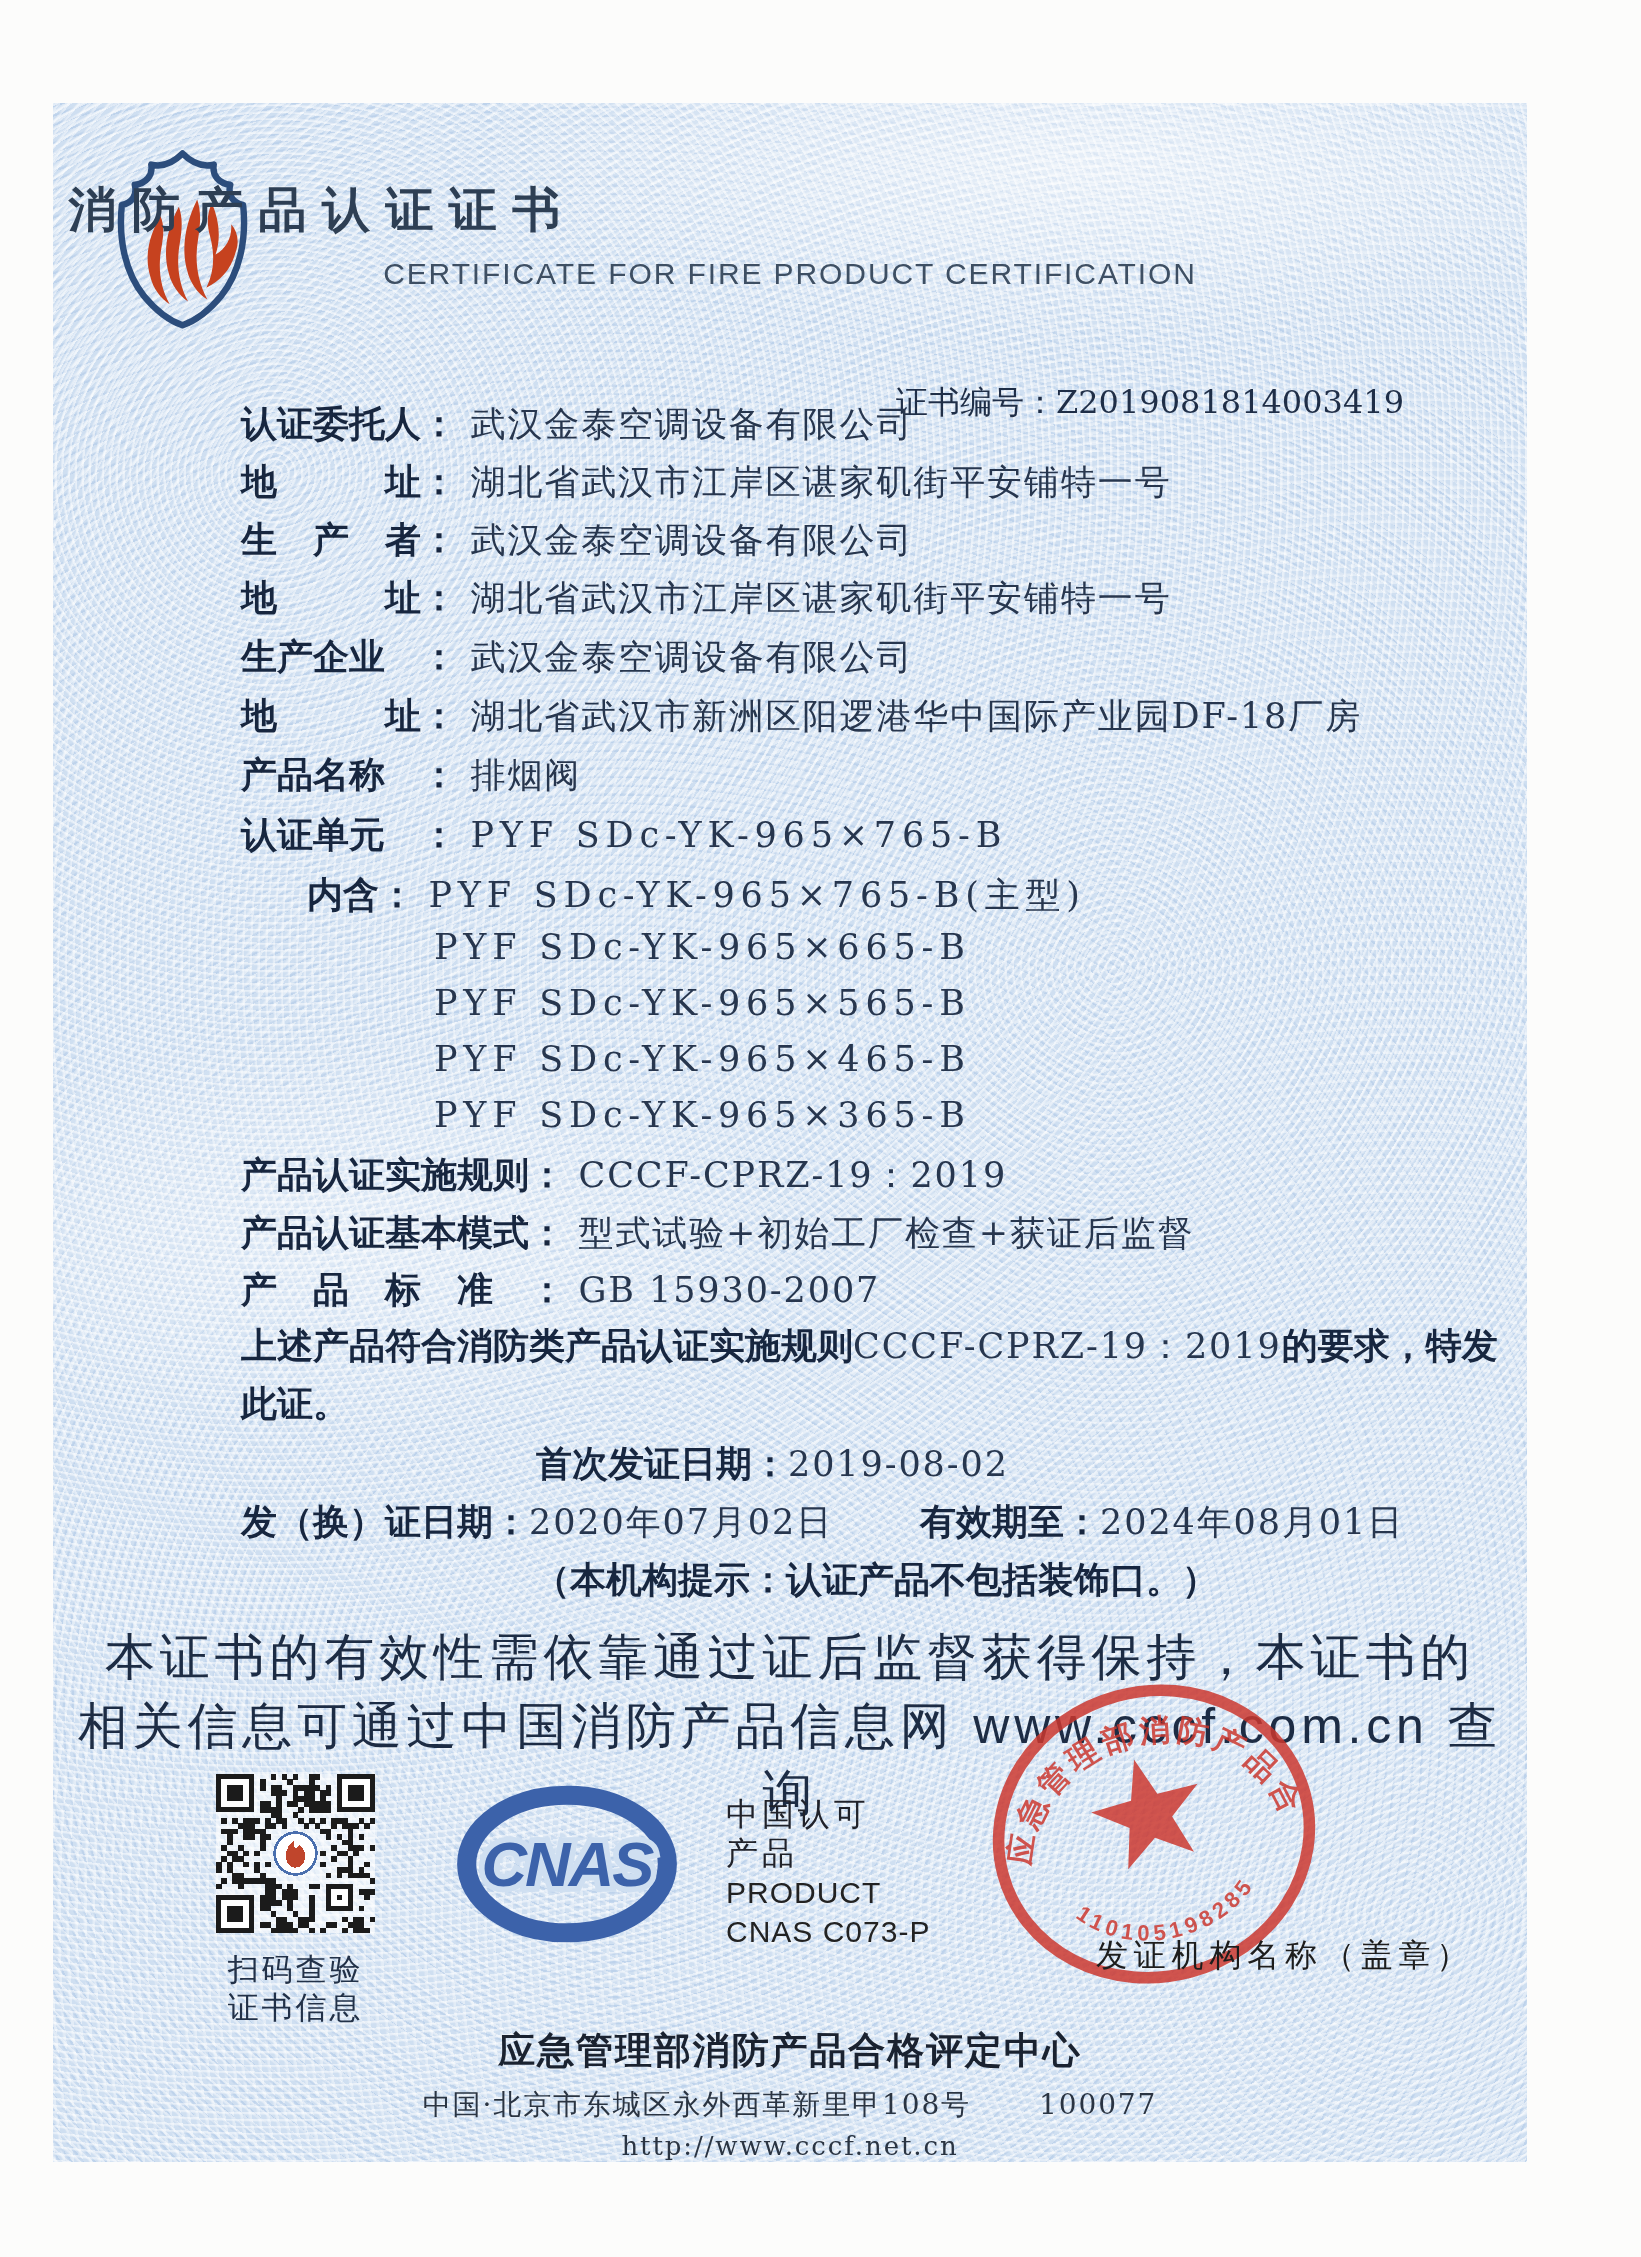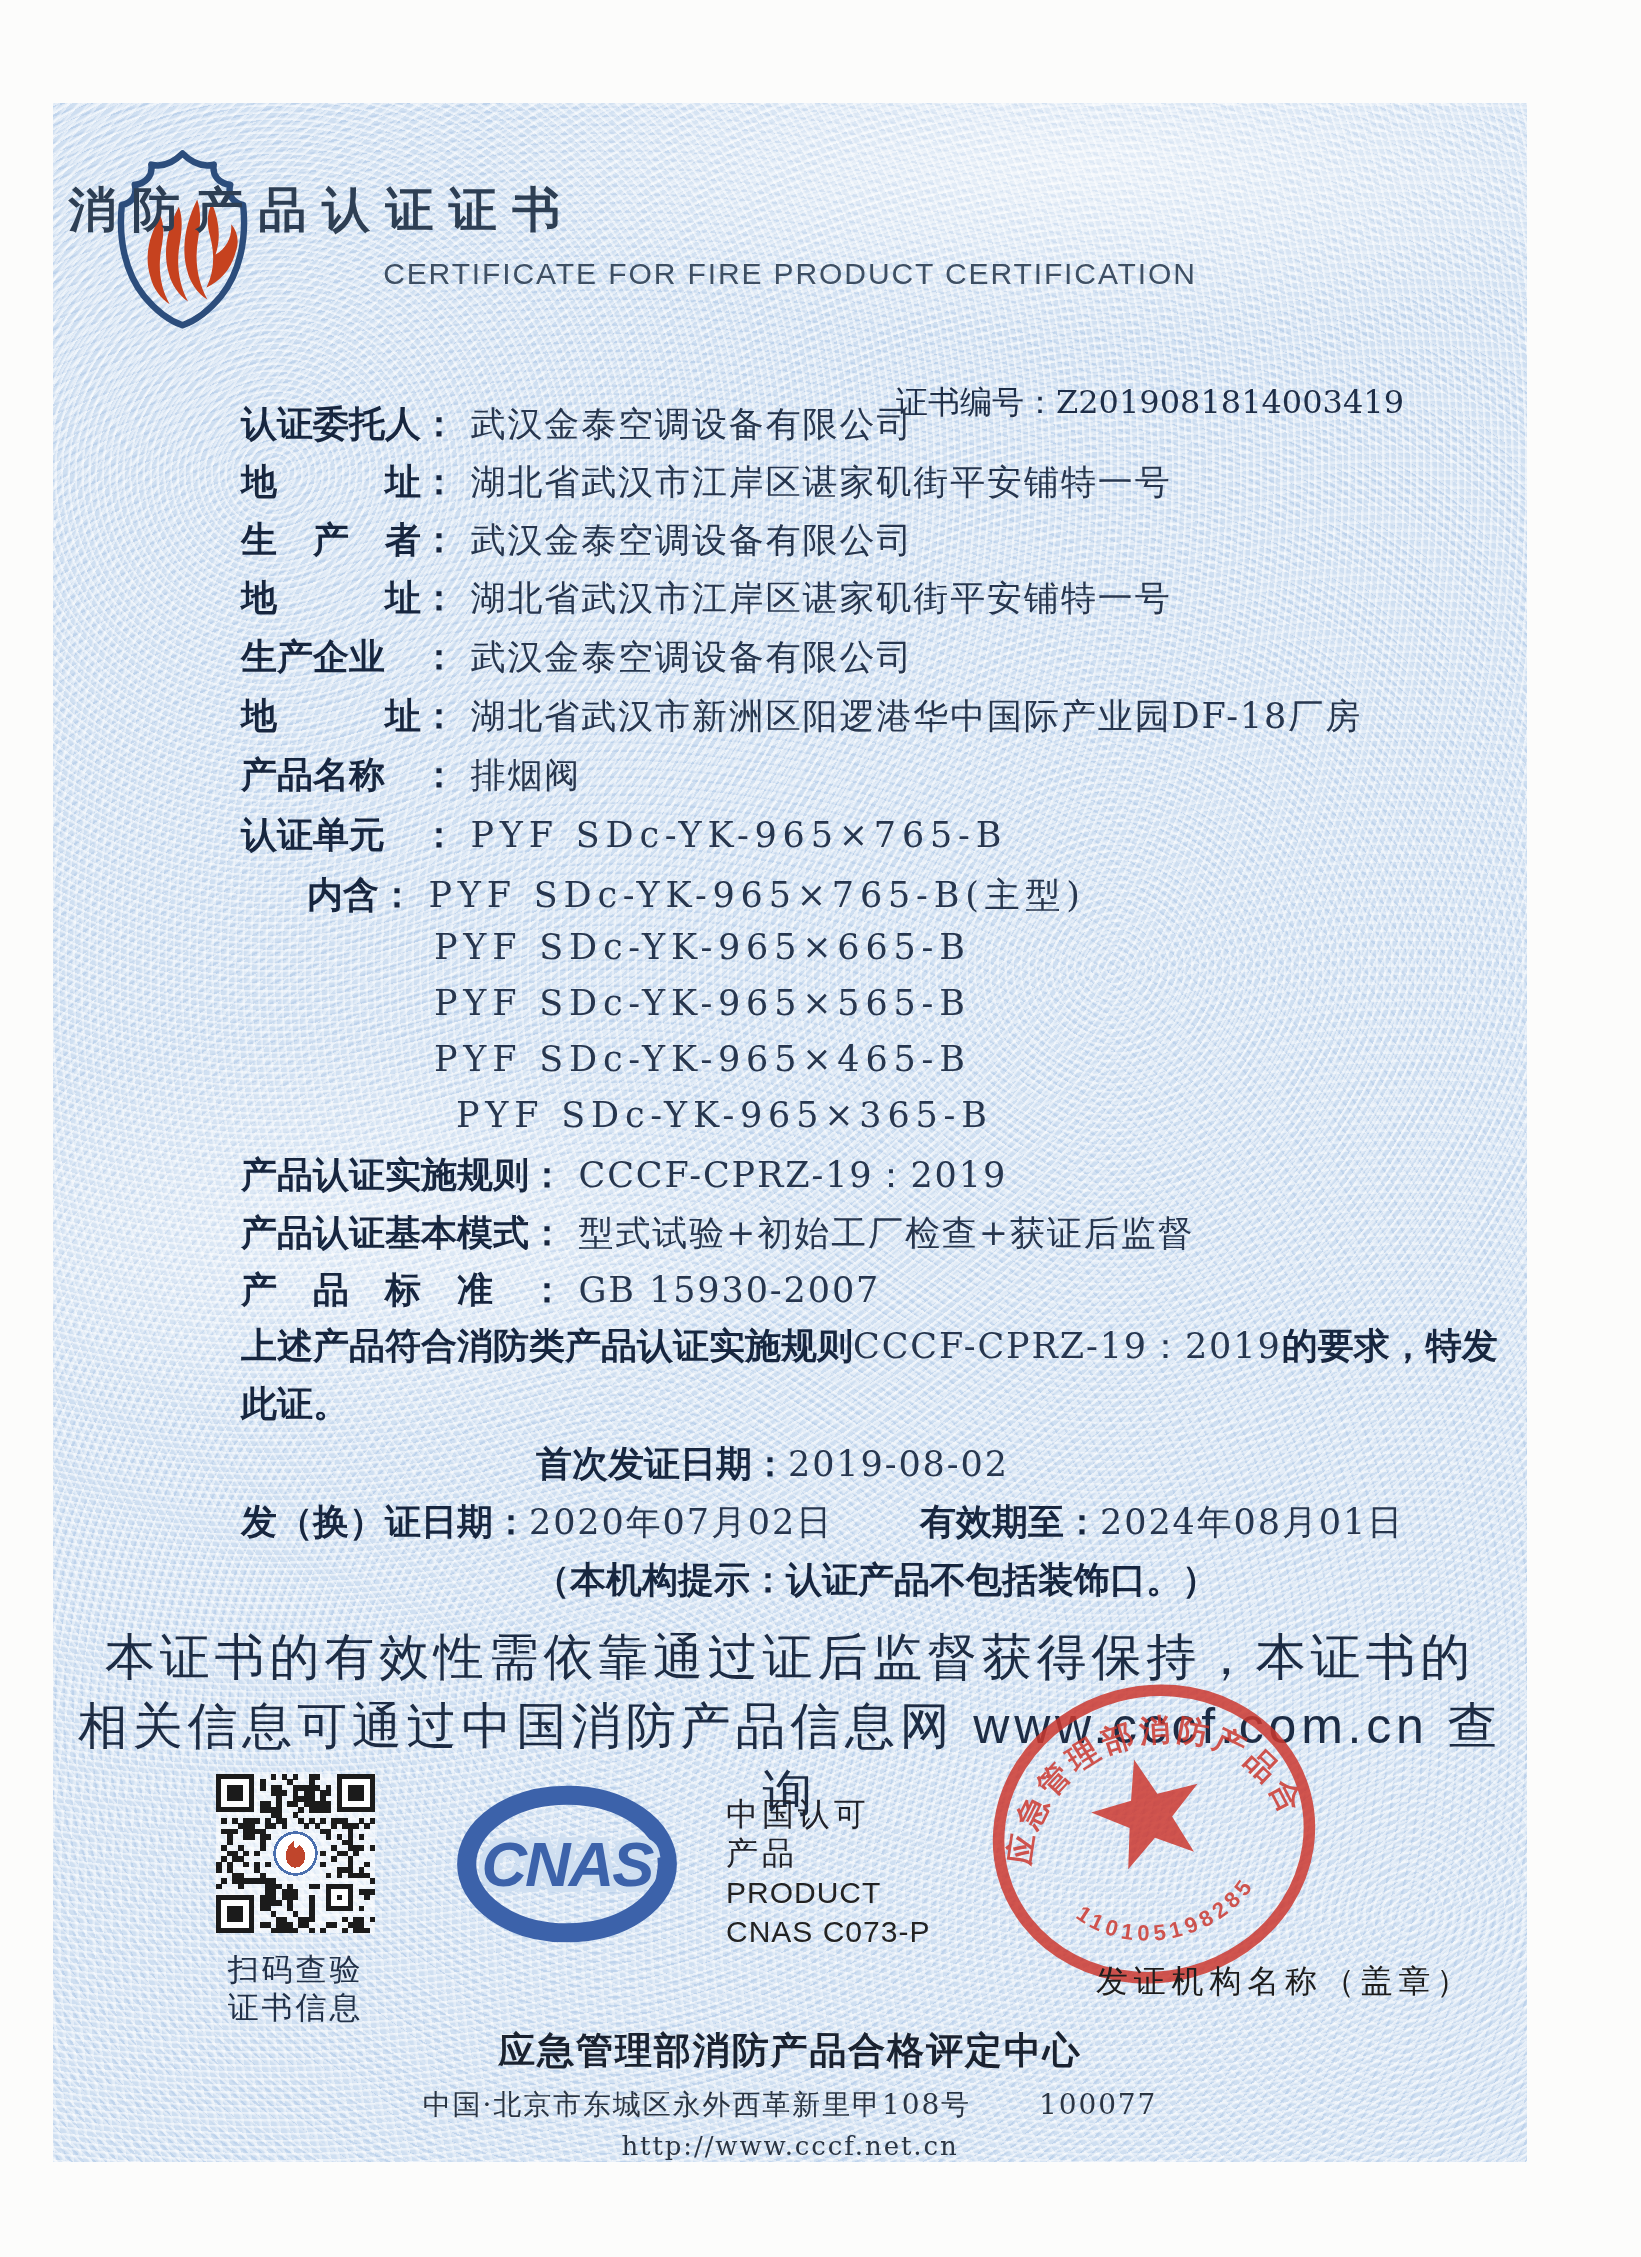--- a/index.html
+++ b/index.html
@@ -30,21 +30,21 @@
   .notice{position:absolute;left:0;width:100%;text-align:center;font-size:50px;
           letter-spacing:4.8px;color:#1d2c44;font-weight:500;}
   .qr-wrap{position:absolute;left:163px;top:1671px;width:159px;text-align:center;}
   .qr-caption{font-size:31px;color:#223148;line-height:38px;margin-top:13.5px;letter-spacing:2.9px;}
   .cnas-svg{position:absolute;left:399px;top:1675px;width:230px;height:172px;}
   .cnas-text{position:absolute;left:673px;top:1692px;line-height:39px;white-space:nowrap;}
   .cnas-cjk{font-size:32px;color:#20222a;font-family:"DejaVu Serif", serif;letter-spacing:3.9px;}
   .cnas-lat{font-size:30px;color:#222;letter-spacing:1px;}
   .seal{position:absolute;left:927px;top:1567px;width:348px;height:328px;opacity:.84;z-index:4;}
   .seal-caption{position:absolute;left:1043px;top:1831px;font-size:32px;color:#1d1d1d;
-                letter-spacing:5.8px;z-index:6;font-family:"DejaVu Serif", serif;white-space:nowrap;margin-top:26px;}
+                letter-spacing:5.8px;z-index:6;font-family:"DejaVu Serif", serif;white-space:nowrap;}
   .f-org{position:absolute;left:0;top:1923px;width:100%;text-align:center;
          font-size:37px;font-weight:bold;color:#1a2230;letter-spacing:1.9px;}
   .f-addr{position:absolute;left:0;top:1983px;width:100%;text-align:center;font-size:28px;
           color:#2a3442;font-family:"DejaVu Serif", serif;letter-spacing:1.9px;}
   .f-url{position:absolute;left:0;top:2028px;width:100%;text-align:center;font-size:26px;
          color:#2a3442;font-family:"DejaVu Serif", serif;letter-spacing:1.9px;}
   .gap{display:inline-block;width:68px;}
 </style>
 </head>
 <body>
@@ -99,21 +99,21 @@
   </div>
   <div class="row" style="top:824px;left:381px">
     <span class="val model">PYF SDc-YK-965×665-B</span>
   </div>
   <div class="row" style="top:880px;left:381px">
     <span class="val model">PYF SDc-YK-965×565-B</span>
   </div>
   <div class="row" style="top:936px;left:381px">
     <span class="val model">PYF SDc-YK-965×465-B</span>
   </div>
-  <div class="row" style="top:992px;left:403px">
+  <div class="row" style="top:992px;left:381px">
     <span class="val model">PYF SDc-YK-965×365-B</span>
   </div>
   <div class="row" style="top:1048px">
     <span class="lbl">产品认证实施规则：</span><span class="val">CCCF-CPRZ-19：2019</span>
   </div>
   <div class="row" style="top:1106px">
     <span class="lbl">产品认证基本模式：</span><span class="val">型式试验+初始工厂检查+获证后监督</span>
   </div>
   <div class="row" style="top:1163px">
     <span class="lbl">产　品　标　准　：</span><span class="val">GB 15930-2007</span>

